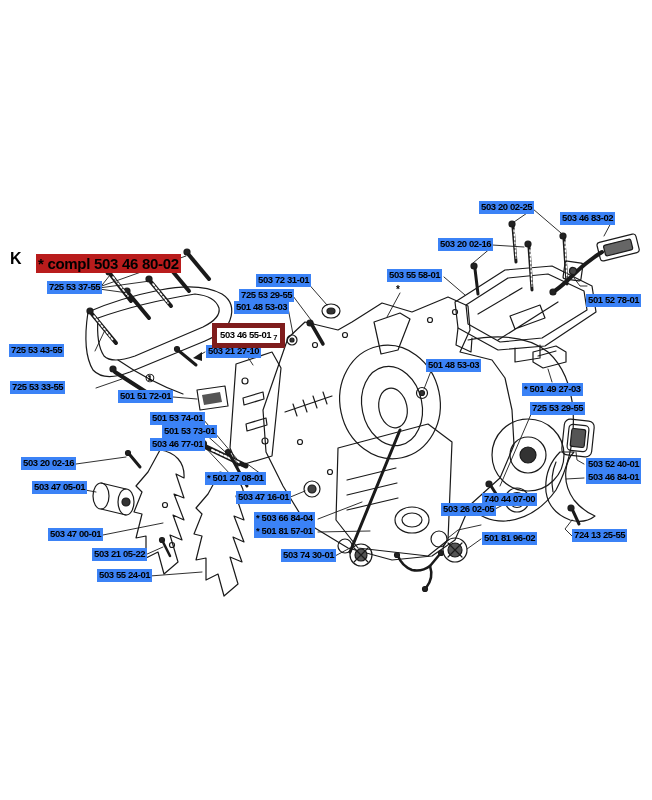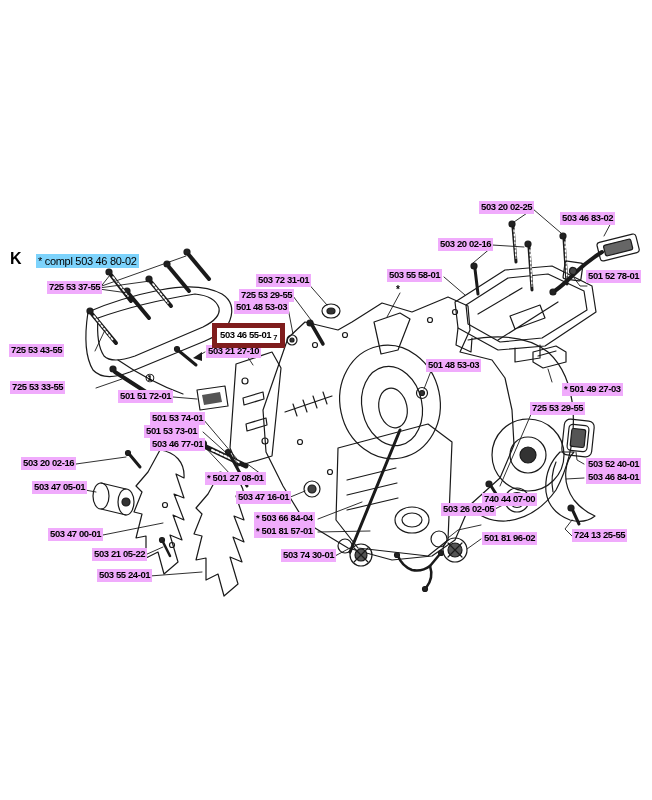--- a/index.html
+++ b/index.html
@@ -1,25 +1,25 @@
 <!DOCTYPE html>
 <html><head>
 <meta charset="utf-8">
 <style>
   html,body{margin:0;padding:0;background:#fff;}
   .stage{position:relative;width:652px;height:800px;background:#ffffff;overflow:hidden;
          font-family:"Liberation Sans",sans-serif;}
   .art{position:absolute;left:0;top:0;z-index:1;}
-  .pl{position:absolute;z-index:2;background:#f0abfc;color:#000;
+  .pl{position:absolute;z-index:2;background:#3b82f6;color:#000;
       font-weight:bold;font-size:9.5px;line-height:1.15;letter-spacing:-0.4px;
       padding:1px 2px;white-space:nowrap;}
   .section-k{position:absolute;left:10px;top:250px;z-index:2;font-weight:bold;
       font-size:16px;color:#000;}
-  .compl{position:absolute;left:36px;top:254px;z-index:2;font-weight:normal;
-      font-size:11px;letter-spacing:-0.3px;color:#000;background:#7dd3fc;padding:1px 2px;white-space:nowrap;}
+  .compl{position:absolute;left:36px;top:254px;z-index:2;font-weight:bold;
+      font-size:15px;letter-spacing:-0.3px;color:#000;background:#b91c1c;padding:1px 2px;white-space:nowrap;}
   .hl{position:absolute;left:212px;top:323px;z-index:3;background:#ffffff;
       border:5px solid #7f1d1d;color:#000;font-weight:bold;font-size:9.5px;
       letter-spacing:-0.4px;padding:1px 3px;white-space:nowrap;}
   .hl .sub{font-size:7.5px;vertical-align:-2px;margin-left:2px;}
   .marker{position:absolute;z-index:2;color:#000;font-weight:bold;background:transparent;}
 </style>
 </head>
 <body>
 
 <div class="stage">
@@ -291,43 +291,43 @@
 
   <div class="hl">
     <span>503 46 55-01</span><span class="sub">7</span>
   </div>
 
   <div class="pl" style="left:47px;top:281px">725 53 37-55</div>
   <div class="pl" style="left:9px;top:344px">725 53 43-55</div>
   <div class="pl" style="left:10px;top:381px">725 53 33-55</div>
   <div class="pl" style="left:118px;top:390px">501 51 72-01</div>
   <div class="pl" style="left:150px;top:412px">501 53 74-01</div>
-  <div class="pl" style="left:144px;top:425px">501 53 73-01</div>
+  <div class="pl" style="left:162px;top:425px">501 53 73-01</div>
   <div class="pl" style="left:150px;top:438px">503 46 77-01</div>
   <div class="pl" style="left:21px;top:457px">503 20 02-16</div>
   <div class="pl" style="left:32px;top:481px">503 47 05-01</div>
   <div class="pl" style="left:48px;top:528px">503 47 00-01</div>
   <div class="pl" style="left:92px;top:548px">503 21 05-22</div>
   <div class="pl" style="left:97px;top:569px">503 55 24-01</div>
   <div class="pl" style="left:256px;top:274px">503 72 31-01</div>
   <div class="pl" style="left:239px;top:289px">725 53 29-55</div>
   <div class="pl" style="left:234px;top:301px">501 48 53-03</div>
   <div class="pl" style="left:206px;top:345px">503 21 27-10</div>
   <div class="pl" style="left:205px;top:472px">* 501 27 08-01</div>
   <div class="pl" style="left:236px;top:491px">503 47 16-01</div>
   <div class="pl" style="left:254px;top:512px">* 503 66 84-04</div>
   <div class="pl" style="left:254px;top:525px">* 501 81 57-01</div>
   <div class="pl" style="left:281px;top:549px">503 74 30-01</div>
   <div class="pl" style="left:479px;top:201px">503 20 02-25</div>
   <div class="pl" style="left:560px;top:212px">503 46 83-02</div>
   <div class="pl" style="left:438px;top:238px">503 20 02-16</div>
   <div class="pl" style="left:387px;top:269px">503 55 58-01</div>
-  <div class="pl" style="left:586px;top:270px">501 52 78-01</div>
+  <div class="pl" style="left:586px;top:294px">501 52 78-01</div>
   <div class="pl" style="left:426px;top:359px">501 48 53-03</div>
-  <div class="pl" style="left:562px;top:383px">* 501 49 27-03</div>
+  <div class="pl" style="left:522px;top:383px">* 501 49 27-03</div>
   <div class="pl" style="left:530px;top:402px">725 53 29-55</div>
   <div class="pl" style="left:586px;top:458px">503 52 40-01</div>
   <div class="pl" style="left:586px;top:471px">503 46 84-01</div>
   <div class="pl" style="left:441px;top:503px">503 26 02-05</div>
   <div class="pl" style="left:482px;top:493px">740 44 07-00</div>
   <div class="pl" style="left:482px;top:532px">501 81 96-02</div>
   <div class="pl" style="left:572px;top:529px">724 13 25-55</div>
 
   <div class="marker" style="left:145px;top:372px;font-size:11px;z-index:2">①</div>
   <div class="marker" style="left:396px;top:284px;font-size:10px;z-index:2">*</div>

